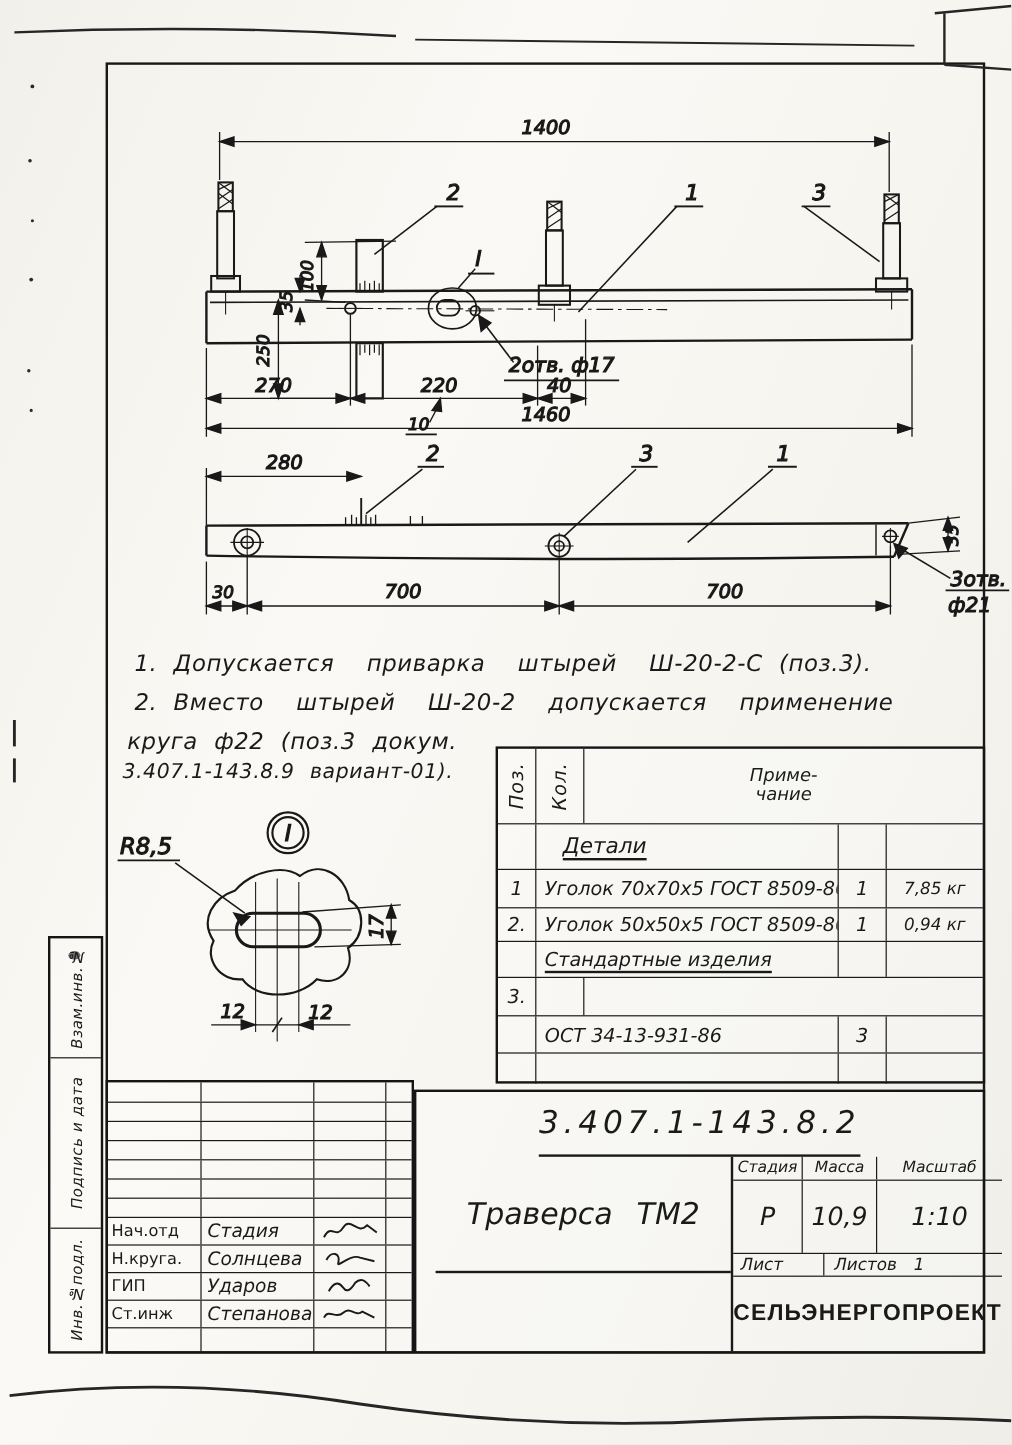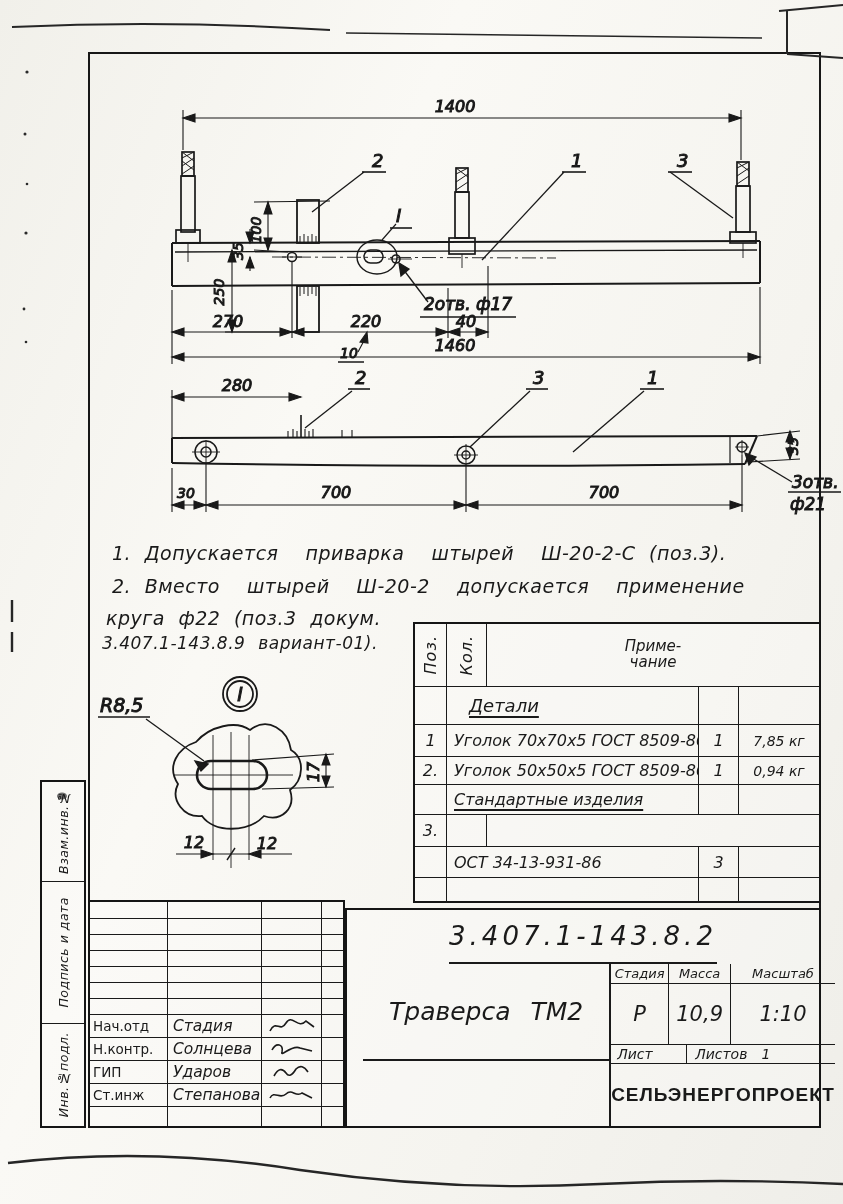--- a/index.html
+++ b/index.html
@@ -520,21 +520,21 @@
       <div class="scell sc1">Нач.отд</div>
       <div class="scell sc2">Стадия</div>
       <div class="scell sc3">
         <svg width="52" height="18" viewBox="0 0 52 18">
             <path d="M4,14 C10,2 14,16 20,6 S32,13 40,4 L48,10" stroke="#1a1a1a" stroke-width="1.6" fill="none"></path>
           </svg>
       </div>
       <div class="scell sc4"></div>
     </div>
     <div class="srow h23">
-      <div class="scell sc1">Н.контр.</div>
+      <div class="scell sc1">Н.круга.</div>
       <div class="scell sc2">Солнцева</div>
       <div class="scell sc3">
         <svg width="52" height="18" viewBox="0 0 52 18">
             <path d="M6,10 C10,2 18,4 16,12 C14,18 26,4 34,8 L46,11" stroke="#1a1a1a" stroke-width="1.6" fill="none"></path>
           </svg>
       </div>
       <div class="scell sc4"></div>
     </div>
     <div class="srow h23">
       <div class="scell sc1">ГИП</div>

